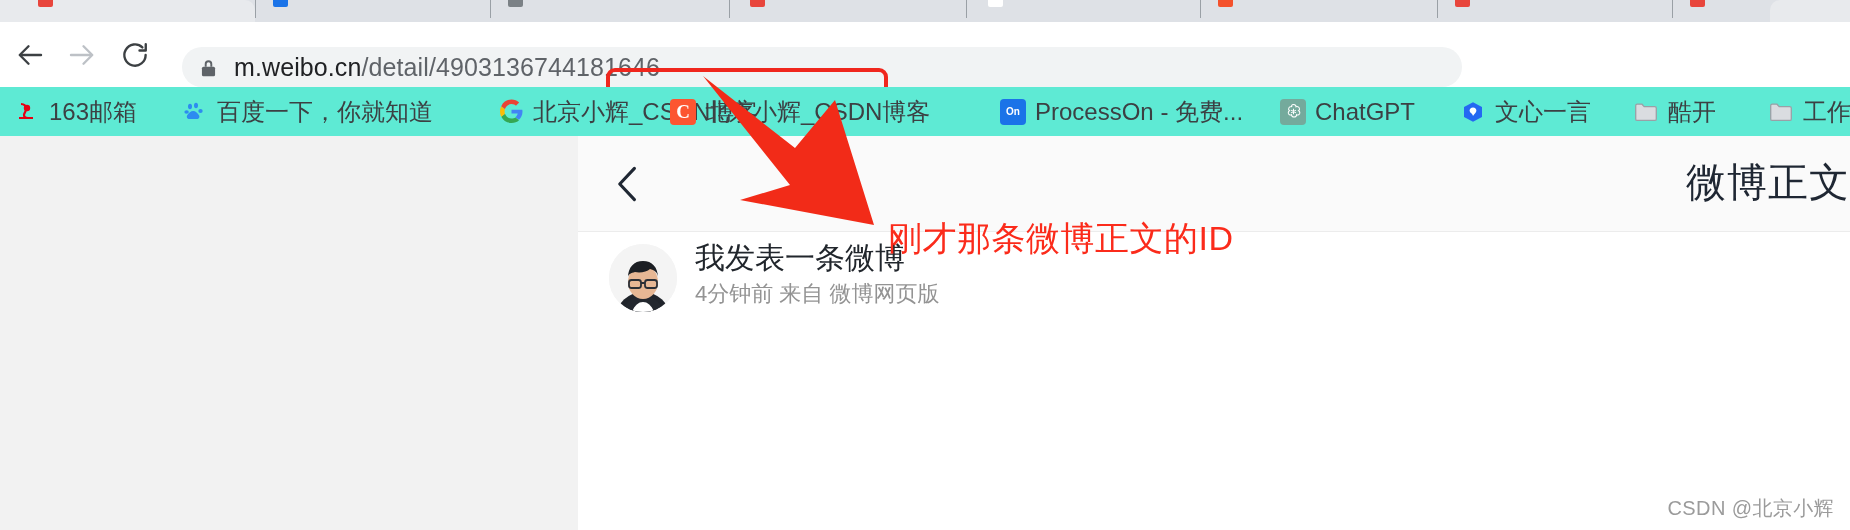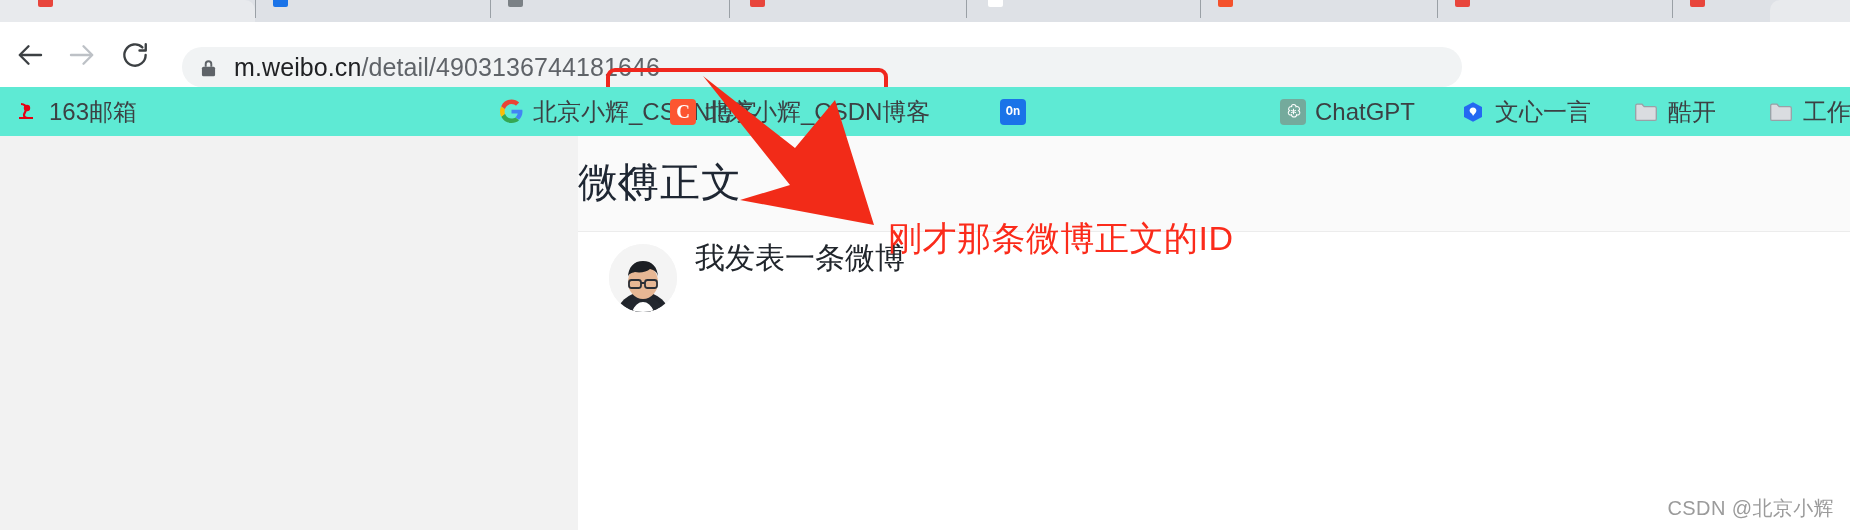--- a/index.html
+++ b/index.html
@@ -184,21 +184,21 @@
     left: 28px;
     top: 24px;
     width: 44px;
     height: 48px;
   }
   #weibo-title {
     position: absolute;
     left: 0;
     top: 22px;
     width: 1272px;
-    text-align: left;
+    text-align: right;
     font-size: 40px;
     line-height: 48px;
     color: #1f2733;
     letter-spacing: 1px;
   }
 
   #weibo-post {
     position: relative;
     padding: 0;
   }
@@ -354,40 +354,53 @@
       <span class="bm-icon">
         <svg width="24" height="24" viewBox="0 0 24 24">
           <path d="M6 4c3 0 5 2 5 5 0 3-2 4-2 6s2 3 4 3" stroke="#e60012" stroke-width="2.2" fill="none"></path>
           <circle cx="12" cy="8" r="3.2" fill="#e60012"></circle>
           <path d="M4 18h14" stroke="#e60012" stroke-width="2.2"></path>
         </svg>
       </span>
       <span class="bm-label">163邮箱</span>
     </div>
 
+    <div class="bookmark" style="left:182px">
+      <span class="bm-icon">
+        <svg width="24" height="24" viewBox="0 0 24 24">
+          <ellipse cx="7" cy="6.5" rx="2" ry="2.8" fill="#2d8cf0"></ellipse>
+          <ellipse cx="13" cy="5.5" rx="2" ry="2.8" fill="#2d8cf0"></ellipse>
+          <ellipse cx="3.6" cy="12" rx="2.2" ry="1.8" fill="#2d8cf0"></ellipse>
+          <ellipse cx="17.5" cy="11" rx="2.2" ry="1.9" fill="#2d8cf0"></ellipse>
+          <path d="M10.2 11c2.4 0 4.1 2.2 5.6 4 1.4 1.8.2 4-2 4h-7.4c-2.2 0-3.4-2.2-2-4 1.5-1.8 3.3-4 5.8-4z" fill="#2d8cf0"></path>
+        </svg>
+      </span>
+      <span class="bm-label">百度一下，你就知道</span>
+    </div>
 
     <div class="bookmark" style="left:498px">
       <span class="bm-icon">
         <svg width="25" height="25" viewBox="0 0 48 48">
           <path fill="#4285F4" d="M45.1 24.5c0-1.6-.1-2.8-.4-4.1H24v7.4h11.9c-.2 2-1.5 5-4.4 7l6.7 5.2c4-3.7 6.9-9.1 6.9-15.5z"></path>
           <path fill="#34A853" d="M24 46c5.9 0 10.9-1.9 14.5-5.3l-6.9-5.3c-1.9 1.3-4.4 2.2-7.6 2.2-5.8 0-10.7-3.8-12.5-9.1l-7.1 5.5C8 41.3 15.4 46 24 46z"></path>
           <path fill="#FBBC05" d="M11.5 28.5c-.5-1.4-.8-2.9-.8-4.5s.3-3.1.7-4.5l-7.1-5.5C2.8 16.8 2 20.3 2 24s.8 7.2 2.3 10.1l7.2-5.6z"></path>
           <path fill="#EA4335" d="M24 9.5c4.1 0 6.9 1.8 8.5 3.3l6.2-6C34.9 3.4 29.9 1 24 1 15.4 1 8 5.7 4.3 13.9l7.1 5.5C13.3 14.1 18.2 9.5 24 9.5z"></path>
         </svg>
       </span>
       <span class="bm-label">北京小辉_CSDN博客</span>
     </div>
 
     <div class="bookmark" style="left:670px">
       <span class="bm-icon" style="background:#fc5531;color:#ffffff;font-size:19px;font-family:'Liberation Serif',serif;">C</span>
       <span class="bm-label">北京小辉_CSDN博客</span>
     </div>
 
     <div class="bookmark" style="left:1000px">
-      <span class="bm-icon" style="background:#1a73e8;color:#ffffff;font-size:12px;font-family:Liberation Mono, monospace;">On</span>
+      <span class="bm-icon" style="background:#1a73e8;color:#ffffff;font-size:10px;">On</span>
+      <span class="bm-label">ProcessOn - 免费...</span>
     </div>
 
     <div class="bookmark" style="left:1280px">
       <span class="bm-icon" style="background:#74aa9c;">
         <svg width="19" height="19" viewBox="0 0 24 24" fill="none" stroke="#ffffff" stroke-width="1.3">
           <path d="M12 3.2c2 0 3.2 1.6 3.2 2.9 1.3-.7 3.2-.2 4 1.3.8 1.4.2 3-.8 3.7 1.3.5 2 2.3 1.3 3.7-.8 1.4-2.6 1.8-3.8 1.2 0 1.4-1.2 2.9-3.2 2.9s-3.2-1.5-3.2-2.9c-1.2.6-3 .2-3.8-1.2-.7-1.4 0-3.2 1.3-3.7-1-.7-1.6-2.3-.8-3.7.8-1.5 2.7-2 4-1.3C8.8 4.8 10 3.2 12 3.2z"></path>
           <path d="M12 8.4v7.2M8.9 10.2l6.2 3.6M15.1 10.2l-6.2 3.6"></path>
         </svg>
       </span>
       <span class="bm-label">ChatGPT</span>
@@ -444,20 +457,21 @@
             <path d="M12 72c3-13 11-20 22-20s19 7 22 20z" fill="#23272e"></path>
             <path d="M22 70c3-8 7-12 12-12s9 4 12 12z" fill="#ffffff"></path>
             <ellipse cx="34" cy="38" rx="15" ry="17" fill="#e7b794"></ellipse>
             <path d="M19 34c0-11 6-17 15-17s15 6 15 17c0-6-4-8-8-9-3 3-10 4-15 3-4 1-7 2-7 6z" fill="#1c1f24"></path>
             <rect x="20" y="36" width="12" height="8" rx="2.5" fill="none" stroke="#2b2f36" stroke-width="1.8"></rect>
             <rect x="36" y="36" width="12" height="8" rx="2.5" fill="none" stroke="#2b2f36" stroke-width="1.8"></rect>
             <line x1="32" y1="39" x2="36" y2="39" stroke="#2b2f36" stroke-width="1.8"></line>
           </svg>
         </div>
         <div id="post-username">我发表一条微博</div>
+        <div id="post-meta">4分钟前 来自 微博网页版</div>
       </div>
     </div>
   </div>
 </div>
 
 <div id="annotation-layer">
   <svg width="1850" height="530" viewBox="0 0 1850 530" style="position:absolute;left:0;top:0">
     <g fill="#f22b18">
       <polygon points="703,76 790,185 740,200 874,225 835,100 795,148"></polygon>
     </g>

